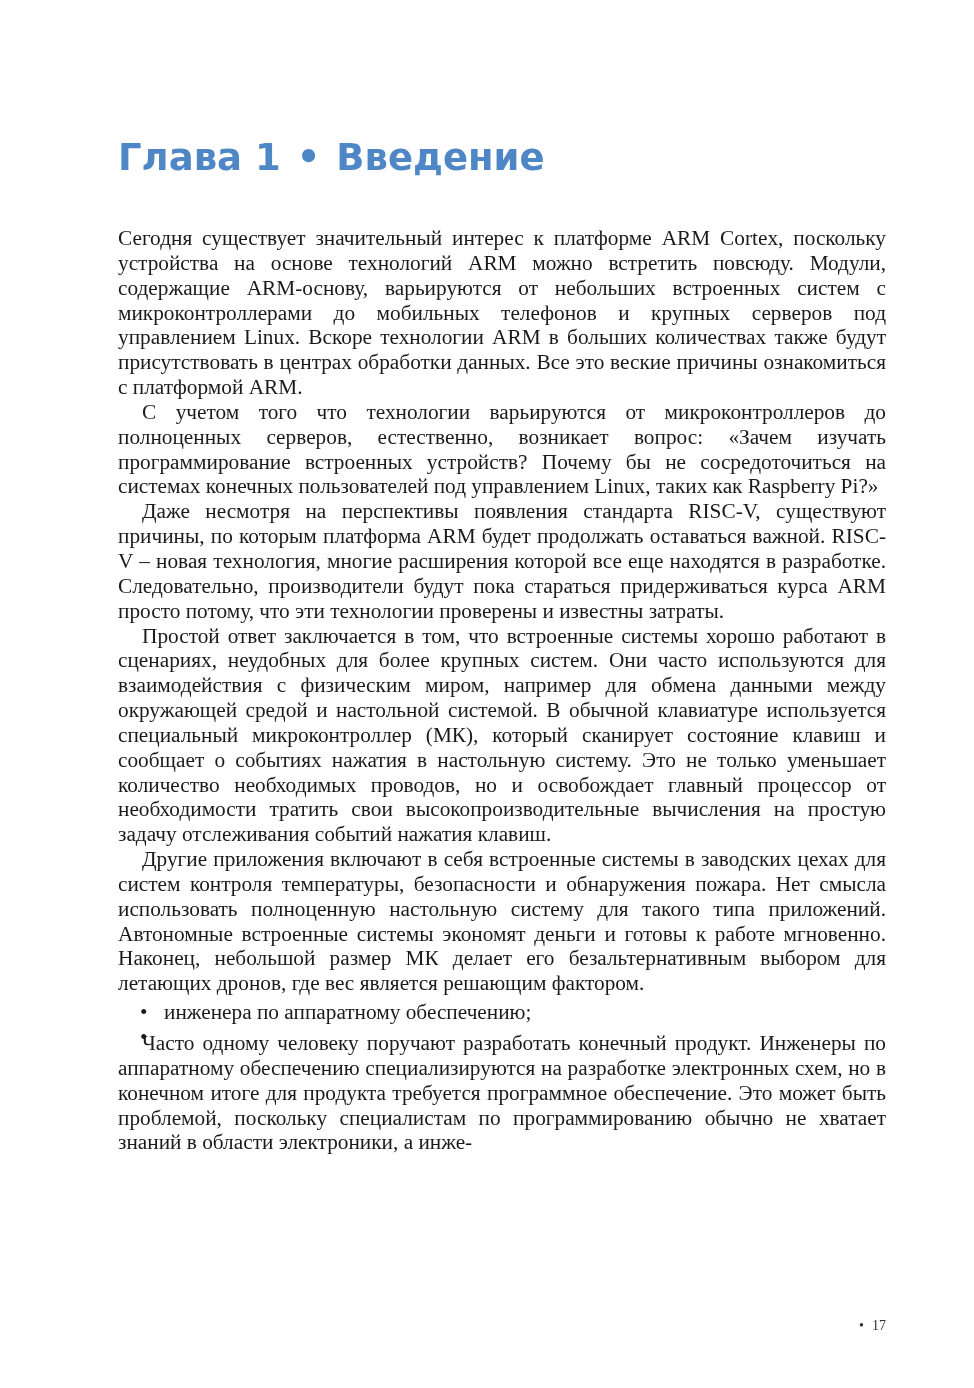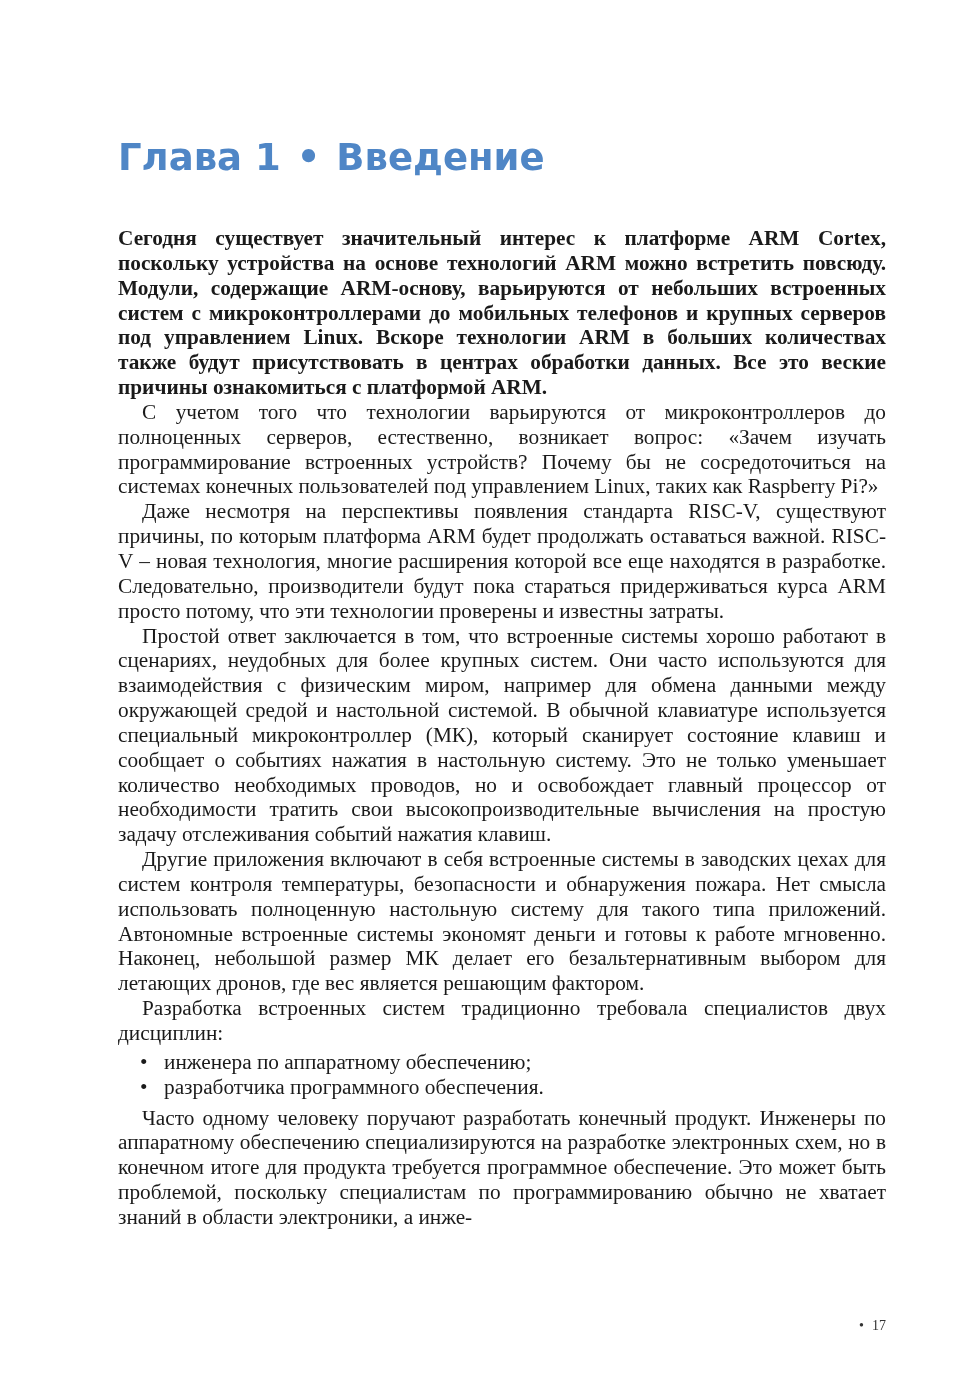--- a/index.html
+++ b/index.html
@@ -11,21 +11,21 @@
     font-size: 37px; color: #4f86c6; letter-spacing: 0px; margin: 0;
     white-space: nowrap;
   }
   .chapter-title .sep { display: inline-block; margin: 0 16px; }
   .body-text {
     position: absolute; left: 118px; top: 222px; width: 768px;
     font-family: "Liberation Serif", serif; font-size: 21.3px; line-height: 24.85px;
     color: #1a1a1a; text-align: justify;
   }
   .body-text p { margin: 0; text-indent: 24px; }
-  .body-text p.first { text-indent: 0; font-weight: bold; }
+  .body-text p.first { text-indent: 0; }
   .body-text ul { list-style: none; margin: 4px 0 6px 0; padding: 0 0 0 22px; }
   .body-text li { position: relative; padding-left: 24px; }
   .body-text li .bullet { position: absolute; left: 0; top: 0; }
   .page-number {
     position: absolute; right: 88px; top: 1314px;
     font-family: "Liberation Serif", serif; font-size: 14px; color: #333;
   }
   .page-number .dot { margin-right: 8px; }
 </style>
 </head>
@@ -35,29 +35,27 @@
   <h1 class="chapter-title">
     <span>Глава 1</span><span class="sep">•</span><span>Введение</span>
   </h1>
 
   <div class="body-text">
     <p class="first">Сегодня существует значительный интерес к платформе ARM Cortex, поскольку устройства на основе технологий ARM можно встретить повсюду. Модули, содержащие ARM-основу, варьируются от небольших встроенных систем с микроконтроллерами до мобильных телефонов и крупных серверов под управлением Linux. Вскоре технологии ARM в больших количествах также будут присутствовать в центрах обработки данных. Все это веские причины ознакомиться с платформой ARM.</p>
     <p>С учетом того что технологии варьируются от микроконтроллеров до полноценных серверов, естественно, возникает вопрос: «Зачем изучать программирование встроенных устройств? Почему бы не сосредоточиться на системах конечных пользователей под управлением Linux, таких как Raspberry Pi?»</p>
     <p>Даже несмотря на перспективы появления стандарта RISC-V, существуют причины, по которым платформа ARM будет продолжать оставаться важной. RISC-V – новая технология, многие расширения которой все еще находятся в разработке. Следовательно, производители будут пока стараться придерживаться курса ARM просто потому, что эти технологии проверены и известны затраты.</p>
     <p>Простой ответ заключается в том, что встроенные системы хорошо работают в сценариях, неудобных для более крупных систем. Они часто используются для взаимодействия с физическим миром, например для обмена данными между окружающей средой и настольной системой. В обычной клавиатуре используется специальный микроконтроллер (МК), который сканирует состояние клавиш и сообщает о событиях нажатия в настольную систему. Это не только уменьшает количество необходимых проводов, но и освобождает главный процессор от необходимости тратить свои высокопроизводительные вычисления на простую задачу отслеживания событий нажатия клавиш.</p>
     <p>Другие приложения включают в себя встроенные системы в заводских цехах для систем контроля температуры, безопасности и обнаружения пожара. Нет смысла использовать полноценную настольную систему для такого типа приложений. Автономные встроенные системы экономят деньги и готовы к работе мгновенно. Наконец, небольшой размер МК делает его безальтернативным выбором для летающих дронов, где вес является решающим фактором.</p>
-    <p>Разработка встроенных систем традиционно требовала специалистов двух дисциплин:</p>
     <ul>
       <li>
         <span class="bullet">•</span>
         <span>инженера по аппаратному обеспечению;</span>
       </li>
       <li>
         <span class="bullet">•</span>
-        <span>разработчика программного обеспечения.</span>
       </li>
     </ul>
     <p>Часто одному человеку поручают разработать конечный продукт. Инженеры по аппаратному обеспечению специализируются на разработке электронных схем, но в конечном итоге для продукта требуется программное обеспечение. Это может быть проблемой, поскольку специалистам по программированию обычно не хватает знаний в области электроники, а инже-</p>
   </div>
 
   <div class="page-number">
     <span class="dot">•</span><span>17</span>
   </div>
 </div>
 

